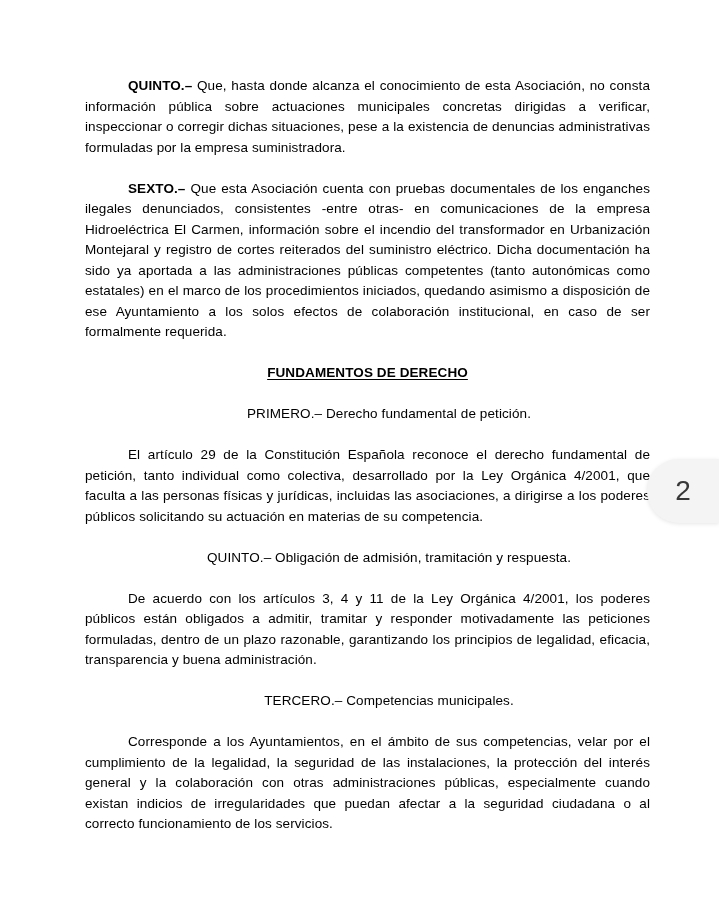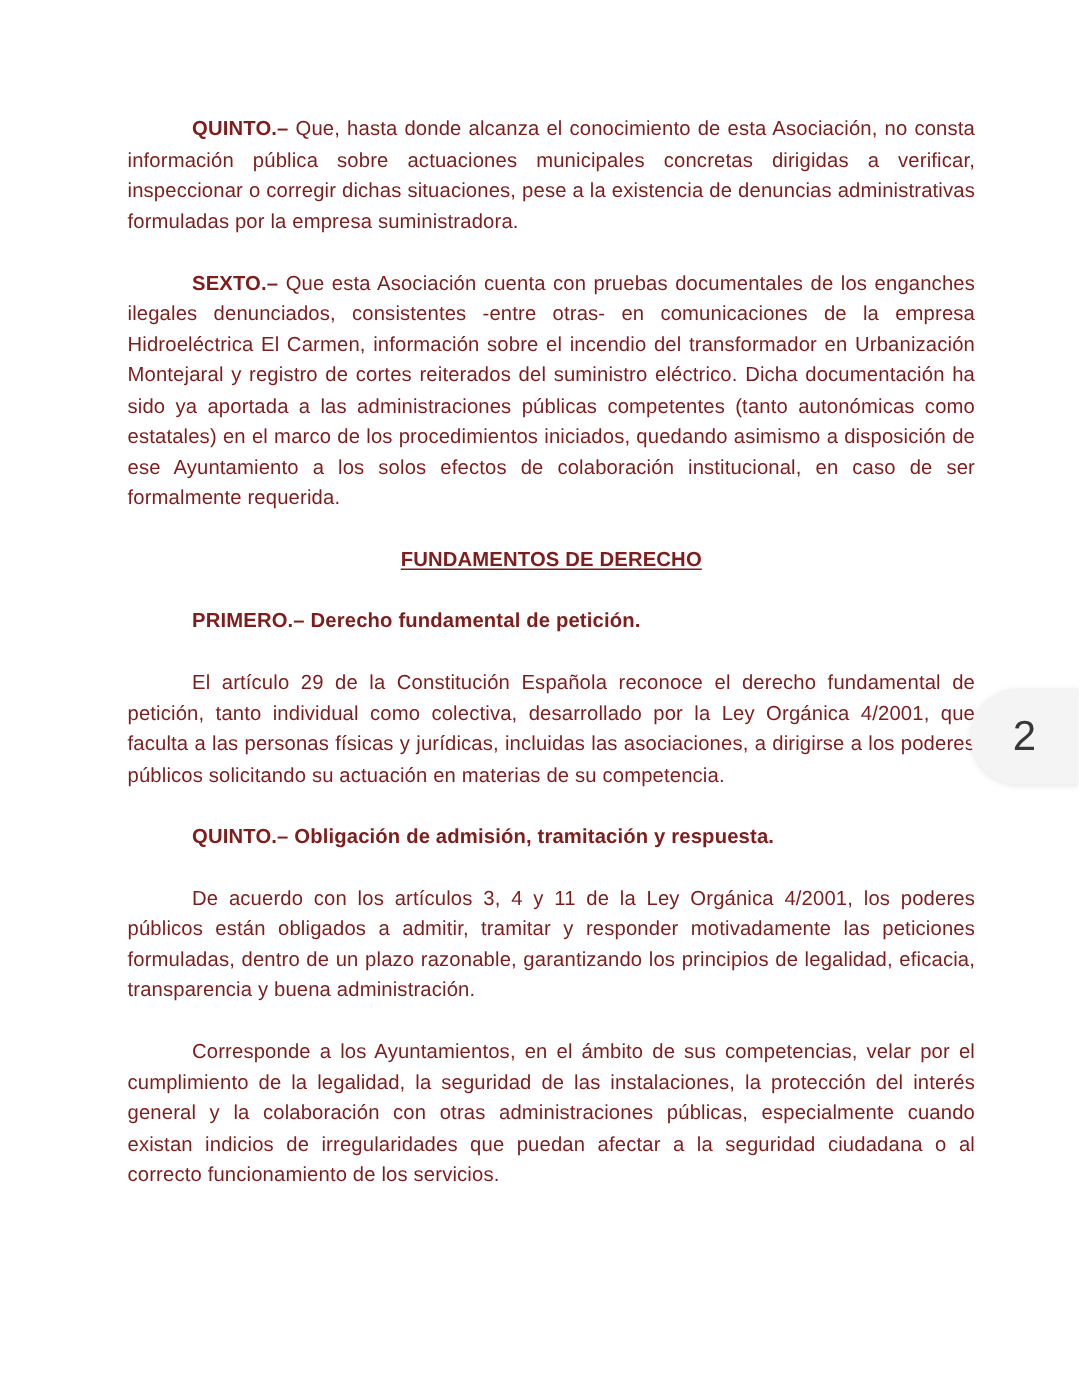--- a/index.html
+++ b/index.html
@@ -18,21 +18,21 @@
     height: 917px;
     background: #ffffff;
   }
 
   .page-content {
     position: absolute;
     top: 0;
     left: 0;
     width: 719px;
     padding: 76px 69px 0 85px;
-    color: #7f1d1d;
+    color: #000000;
     font-size: 13.5px;
     line-height: 20.5px;
     letter-spacing: 0.1px;
   }
 
   .body-para {
     text-align: justify;
     text-indent: 43px;
     margin-bottom: 20.5px;
   }
@@ -44,23 +44,23 @@
     font-weight: bold;
     margin-bottom: 20.5px;
   }
 
   .main-heading span {
     text-decoration: underline;
     text-underline-offset: 2px;
   }
 
   .section-heading {
-    font-weight: bold;
+    font-weight: normal;
     text-indent: 43px;
-    text-align: left;
+    text-align: center;
     margin-bottom: 20.5px;
   }
 
   .page-tab {
     position: absolute;
     top: 459px;
     right: 0;
     width: 72px;
     height: 64px;
     background: #f4f4f4;
@@ -92,20 +92,21 @@
     <p class="main-heading"><span>FUNDAMENTOS DE DERECHO</span></p>
 
     <p class="section-heading">PRIMERO.– Derecho fundamental de petición.</p>
 
     <p class="body-para">El artículo 29 de la Constitución Española reconoce el derecho fundamental de petición, tanto individual como colectiva, desarrollado por la Ley Orgánica 4/2001, que faculta a las personas físicas y jurídicas, incluidas las asociaciones, a dirigirse a los poderes públicos solicitando su actuación en materias de su competencia.</p>
 
     <p class="section-heading">QUINTO.– Obligación de admisión, tramitación y respuesta.</p>
 
     <p class="body-para">De acuerdo con los artículos 3, 4 y 11 de la Ley Orgánica 4/2001, los poderes públicos están obligados a admitir, tramitar y responder motivadamente las peticiones formuladas, dentro de un plazo razonable, garantizando los principios de legalidad, eficacia, transparencia y buena administración.</p>
 
+    <p class="section-heading">TERCERO.– Competencias municipales.</p>
 
     <p class="body-para">Corresponde a los Ayuntamientos, en el ámbito de sus competencias, velar por el cumplimiento de la legalidad, la seguridad de las instalaciones, la protección del interés general y la colaboración con otras administraciones públicas, especialmente cuando existan indicios de irregularidades que puedan afectar a la seguridad ciudadana o al correcto funcionamiento de los servicios.</p>
 
   </div>
 
   <div class="page-tab">
     <span class="page-num">2</span>
   </div>
 
 </div>

